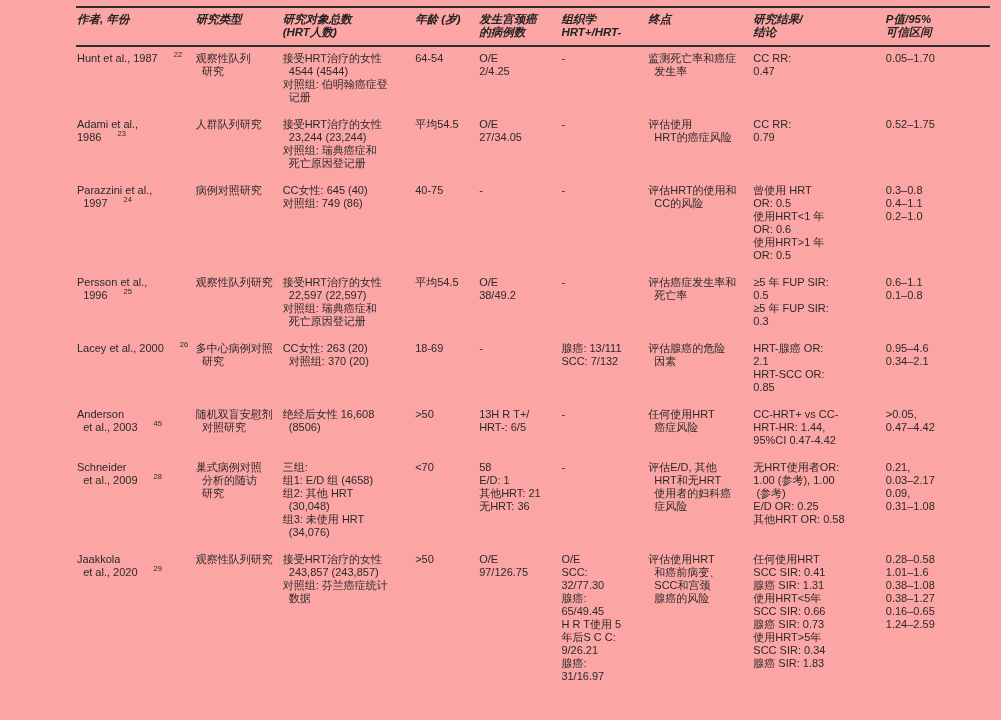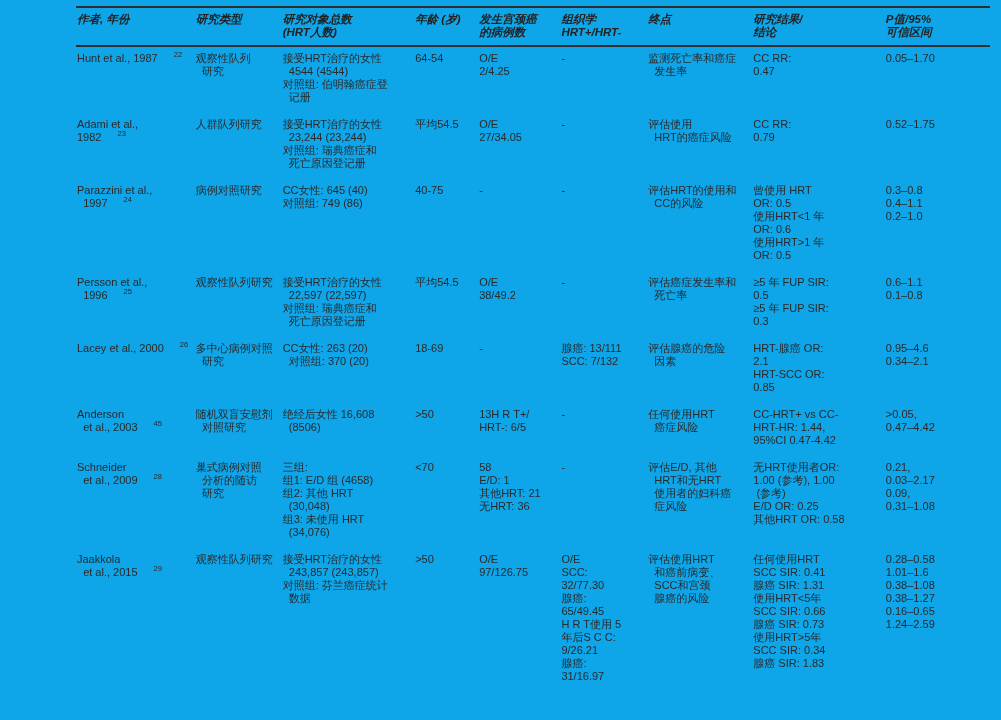--- a/index.html
+++ b/index.html
@@ -6,21 +6,21 @@
     margin: 0; padding: 0;
     width: 1001px; height: 720px;
     background: #fdfdfc;
     font-family: "Liberation Sans", "DejaVu Sans", sans-serif;
     color: #262626;
     overflow: hidden;
   }
   .page {
     position: relative;
     width: 1001px; height: 720px;
-    background: #0ea5e9;
+    background: #fca5a5;
   }
   table.studies {
     position: absolute;
     left: 76px; top: 6px;
     width: 914px;
     border-collapse: collapse;
     table-layout: fixed;
   }
   col.c1 { width: 13%; }
   col.c2 { width: 9.5%; }
@@ -107,21 +107,21 @@
           <td>O/E
 2/4.25</td>
           <td>-</td>
           <td>监测死亡率和癌症
   发生率</td>
           <td>CC RR:
 0.47</td>
           <td>0.05–1.70</td>
         </tr>
         <tr>
-          <td><span>Adami et al., 1982</span><sup>23</sup></td>
+          <td><span>Adami et al., 1986</span><sup>23</sup></td>
           <td>人群队列研究</td>
           <td>接受HRT治疗的女性
   23,244 (23,244)
 对照组: 瑞典癌症和
   死亡原因登记册</td>
           <td>平均54.5</td>
           <td>O/E
 27/34.05</td>
           <td>-</td>
           <td>评估使用
@@ -237,21 +237,21 @@
  (参考)
 E/D OR: 0.25
 其他HRT OR: 0.58</td>
           <td>0.21,
 0.03–2.17
 0.09,
 0.31–1.08</td>
         </tr>
         <tr>
           <td><span>Jaakkola
-  et al., 2015</span><sup>29</sup></td>
+  et al., 2020</span><sup>29</sup></td>
           <td>观察性队列研究</td>
           <td>接受HRT治疗的女性
   243,857 (243,857)
 对照组: 芬兰癌症统计
   数据</td>
           <td>&gt;50</td>
           <td>O/E
 97/126.75</td>
           <td>O/E
 SCC:

